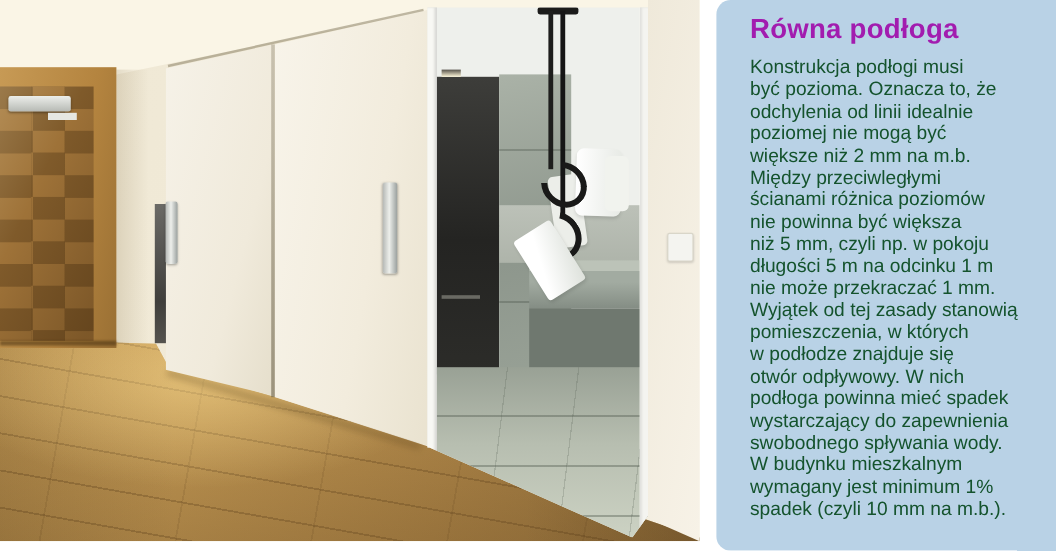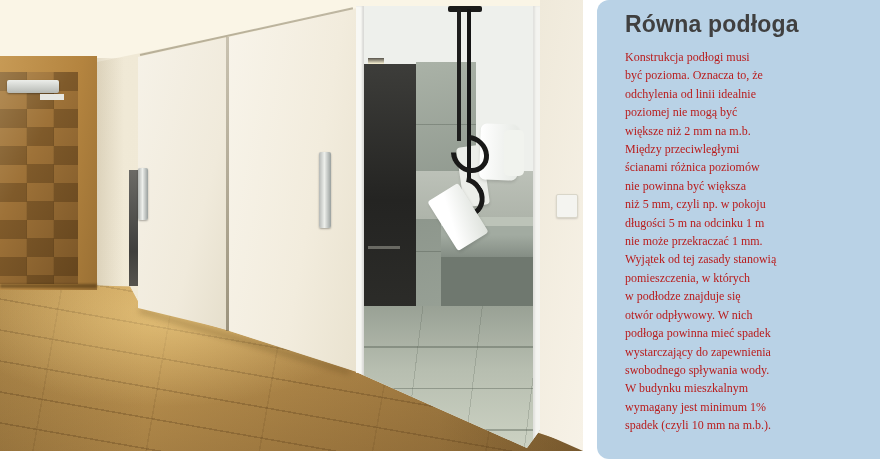--- a/index.html
+++ b/index.html
@@ -103,23 +103,23 @@
   .right-wall{left:540px;top:0;width:43px;height:451px;
     clip-path:polygon(0 0,100% 0,100% 100%,0 95.8%);
     background:linear-gradient(100deg,#efe9da,#f7f2e7);}
   .light-switch{left:556px;top:194px;width:20px;height:22px;background:#f4f4f0;border-radius:2px;
     border:1px solid #d9d6c9;box-shadow:0 1px 2px rgba(0,0,0,.15);}
 
   
   .info-panel{position:absolute;left:597px;top:0;width:283px;height:459px;
     background:#b9d2e6;border-radius:12px 0 0 12px;box-sizing:border-box;
     padding:11px 14px 0 28px;}
-  .info-title{margin:0;font-size:23px;font-weight:bold;color:#404040;letter-spacing:.2px;}
-  .info-body{margin:10px 0 0 0;font-size:12px;line-height:18.4px;color:#b91c1c;
-    white-space:pre-line;width:246px;font-family:Liberation Serif, serif;}
+  .info-title{margin:0;font-size:23px;font-weight:bold;color:#a21caf;letter-spacing:.2px;}
+  .info-body{margin:10px 0 0 0;font-size:16px;line-height:18.4px;color:#14532d;
+    white-space:pre-line;width:246px;}
 </style>
 </head>
 <body>
 
 <div class="page">
 
   <div class="photo" title="Hallway interior: checkered wooden entrance door, white sliding doors with steel handles, oak plank floor, and doorway into a stone bathroom with ceiling-mounted black towel hooks holding white towels">
     <div class="ceiling"></div>
     <div class="wood-floor"></div>
     <div class="wall-shade"></div>

